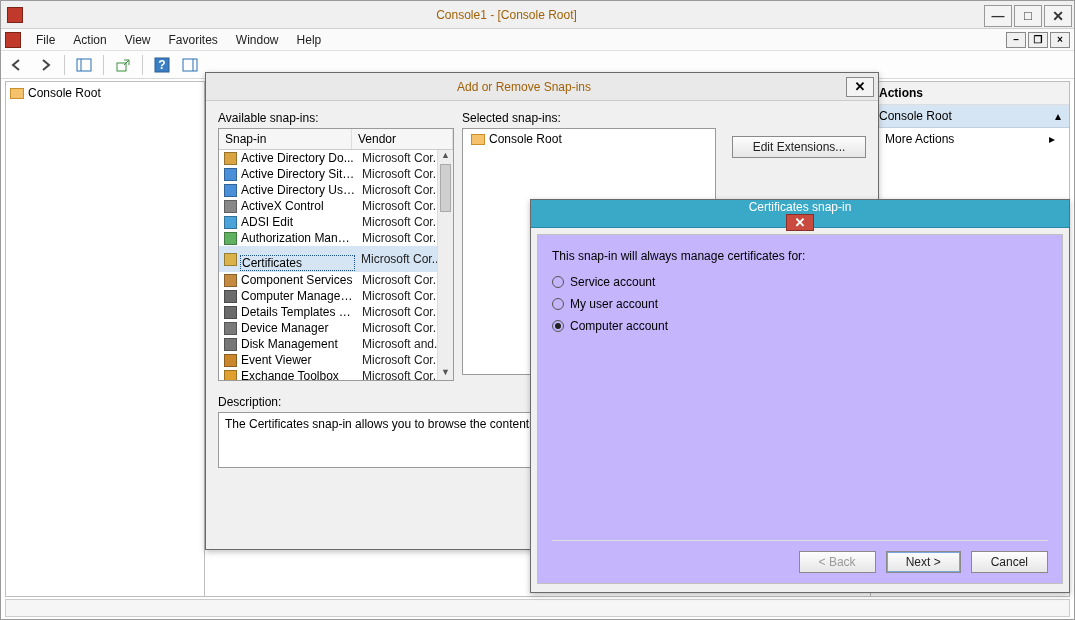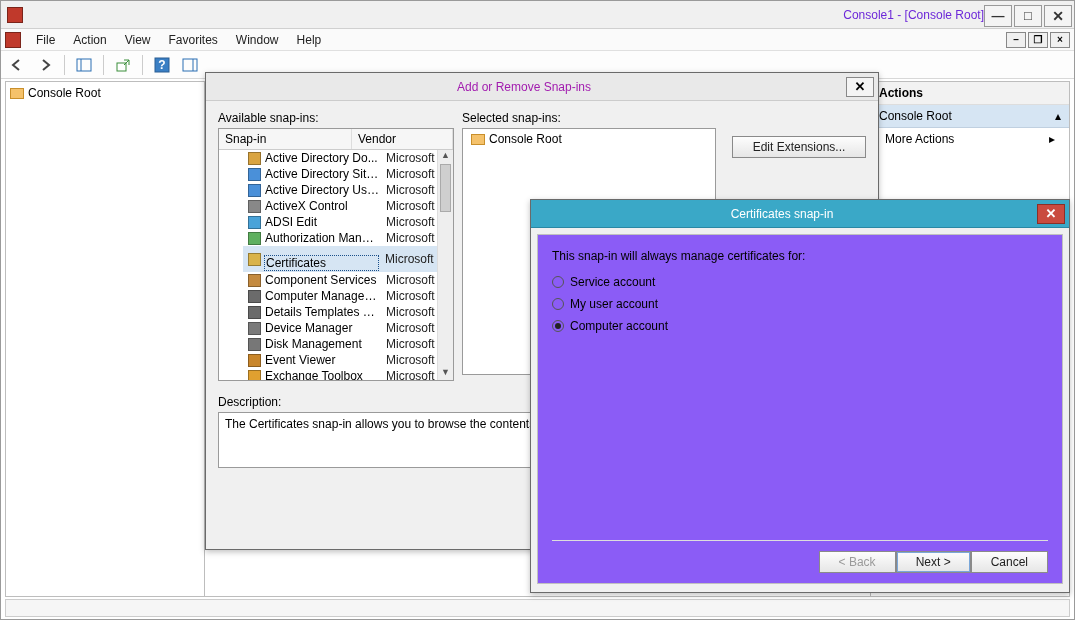--- a/index.html
+++ b/index.html
@@ -1,20 +1,20 @@
 <!DOCTYPE html>
 <html><head>
 <meta charset="utf-8">
 <style>
   * { box-sizing: border-box; font-family: "Segoe UI", Tahoma, sans-serif; font-size: 12px; }
   body { margin: 0; background: #fff; width: 1075px; height: 620px; overflow: hidden; position: relative; }
   .main-window { position: absolute; top:0; left:0; right:0; bottom:0; border:1px solid #9a9a9a; background:#fff; }
   .titlebar { height:28px; background:#f0f0f0; border-bottom:1px solid #d0d0d0; display:flex; align-items:center; }
   .titlebar .icon { width:16px; height:16px; margin:0 6px; background:#c0392b; border:1px solid #7a241a; }
-  .titlebar .title { flex:1; text-align:right; color:#6d28d9; }
+  .titlebar .title { flex:1; text-align:center; color:#a16207; }
   .titlebar .controls, .mdi-controls { display:flex; }
   .titlebtn { width:28px; height:22px; border:1px solid #999; margin:2px 2px 0 0; background:#f4f4f4; display:flex; align-items:center; justify-content:center; font-family:Arial; font-size:13px; font-weight:bold; color:#333; }
   .titlebtn.close { font-size:14px;}
   .menubar { height:22px; background:#fafafa; border-bottom:1px solid #e0e0e0; display:flex; align-items:center; padding:0 4px; }
   .menubar .micon { width:16px; height:16px; margin-right:6px; background:#c0392b; border:1px solid #7a241a; }
   .menubar .mitem { padding:2px 9px; color:#222; }
   .menubar .spacer { flex:1; }
   .mdi-controls .mini { width:20px; height:16px; border:1px solid #888; margin-left:2px; display:flex; align-items:center; justify-content:center; font-size:10px; font-weight:bold; background:#f0f0f0; }
   .toolbar { height:28px; border-bottom:1px solid #d8d8d8; display:flex; align-items:center; padding:2px 4px; gap:4px; background:#fdfdfd; }
   .tsep { width:1px; height:20px; background:#ccc; margin:0 3px; }
@@ -28,33 +28,33 @@
   .actions-pane { width:200px; border:1px solid #bdbdbd; background:#fff; display:flex; flex-direction:column; }
   .actions-header { background:#f2f2f2; padding:4px 8px; font-weight:bold; border-bottom:1px solid #ddd; }
   .actions-section { background:#d6e5f3; padding:4px 8px; display:flex; justify-content:space-between; border-bottom:1px solid #c0d0e0; }
   .actions-row { padding:4px 14px; display:flex; justify-content:space-between; align-items:center; }
   .statusbar { position:absolute; left:4px; right:4px; bottom:2px; height:18px; border:1px solid #ccc; background:#f6f6f6; }
 
   
   .dlg { position:absolute; border:1px solid #6a6a6a; background:#f0f0f0; box-shadow:0 2px 6px rgba(0,0,0,0.25); }
   .dlg1 { left:205px; top:72px; width:674px; height:478px; }
   .dlg-title { height:28px; display:flex; align-items:center; background:#e9e9e9; border-bottom:1px solid #ccc; }
-  .dlg-title .t { flex:1; text-align:center; color:#a21caf; }
+  .dlg-title .t { flex:1; text-align:center; color:#a16207; }
   .dlg-title .x { width:28px; height:20px; border:1px solid #888; margin:0 4px; display:flex; align-items:center; justify-content:center; font-weight:bold; background:#f4f4f4; font-size:13px; }
   .dlg-body { padding:10px 12px 12px 12px; }
   .intro { color:#333; margin-bottom:12px; line-height:1.35; }
   .cols { display:flex; gap:8px; }
   .lbl { margin-bottom:3px; }
   .listframe { border:1px solid #9a9a9a; background:#fff; }
   .avail { width:236px; }
   .avail .hdr { display:flex; border-bottom:1px solid #ccc; background:#f6f6f6; }
   .avail .hdr div { padding:3px 6px; border-right:1px solid #ddd; }
   .avail .hdr .c1 { width:133px; }
   .avail .hdr .c2 { flex:1; }
-  .avail .rows-wrap { position:relative;padding-left:24px; }
+  .avail .rows-wrap { position:relative; }
   .avail .rows { height:230px; overflow:hidden; }
   .avail .sb { position:absolute; right:0; top:0; bottom:0; width:16px; background:#eee; border-left:1px solid #ddd; }
   .avail .sb .thumb { position:absolute; left:2px; right:2px; top:14px; height:48px; background:#cfcfcf; border:1px solid #aaa; }
   .avail .sb .arr { position:absolute; left:0; right:0; height:13px; text-align:center; font-size:9px; color:#555; }
   .avail .sb .arr.up { top:0; } .avail .sb .arr.dn { bottom:0; }
   .srow { display:flex; align-items:center; padding:1px 0; }
   .srow .ri { width:16px; height:14px; margin:0 3px; display:flex; align-items:center; justify-content:center; }
   .srow .c1 { width:115px; overflow:hidden; white-space:nowrap; text-overflow:ellipsis; }
   .srow .c2 { flex:1; padding-left:6px; overflow:hidden; white-space:nowrap; text-overflow:ellipsis; color:#222;}
   .srow.sel { background:#d6e5f3; }
@@ -65,28 +65,28 @@
   .selcol { flex:1; display:flex; flex-direction:column; }
   .selbox { height:247px; }
   .selbox .srow { padding:3px 4px; }
   .btncol { width:134px; display:flex; flex-direction:column; gap:8px; margin-left:8px; }
   .btncol .stdbtn { width:100%; }
   .desc-lbl { margin-top:14px; }
   .desc-box { border:1px solid #9a9a9a; background:#fff; height:56px; padding:4px 6px; margin-top:3px; overflow:hidden; }
 
   
   .dlg2 { left:530px; top:199px; width:540px; height:394px; }
-  .dlg2 .dlg-title { background:#3aa8c7; border-bottom-color:#2a88a4; }
+  .dlg2 .dlg-title { background:#3aa8c7; border-bottom-color:#2a88a4;flex-direction:column; }
   .dlg2 .dlg-title .t { color:#fff; }
   .dlg2 .dlg-title .x { background:#c94b3f; border-color:#8a2f27; color:#fff; }
-  .dlg2-body { position:relative; background:#8b5cf6; border:1px solid #c0c0c0; margin:6px; height:350px; padding:14px 14px 10px 14px; display:flex; flex-direction:column; }
+  .dlg2-body { position:relative; background:#c4b5fd; border:1px solid #c0c0c0; margin:6px; height:350px; padding:14px 14px 10px 14px; display:flex; flex-direction:column; }
   .radio-row { display:flex; align-items:center; gap:6px; margin:4px 0; }
   .radio { width:12px; height:12px; border:1px solid #555; border-radius:50%; display:flex; align-items:center; justify-content:center; }
   .radio .dot { width:6px; height:6px; border-radius:50%; background:#222; }
-  .dlg2-btns { margin-top:auto; display:flex; gap:0; justify-content:flex-end; border-top:1px solid #ddd; padding-top:10px; }
+  .dlg2-btns { margin-top:auto; display:flex; gap:10px; justify-content:flex-end; border-top:1px solid #ddd; padding-top:10px; }
   .dlg2-btns .stdbtn { min-width:74px; }
   .stdbtn.default { box-shadow:inset 0 0 0 1px #7aa7d9; }
 </style>
 </head>
 <body>
 
 <div class="main-window">
   <div class="titlebar">
     <div class="icon"></div>
     <div class="title">Console1 - [Console Root]</div>

